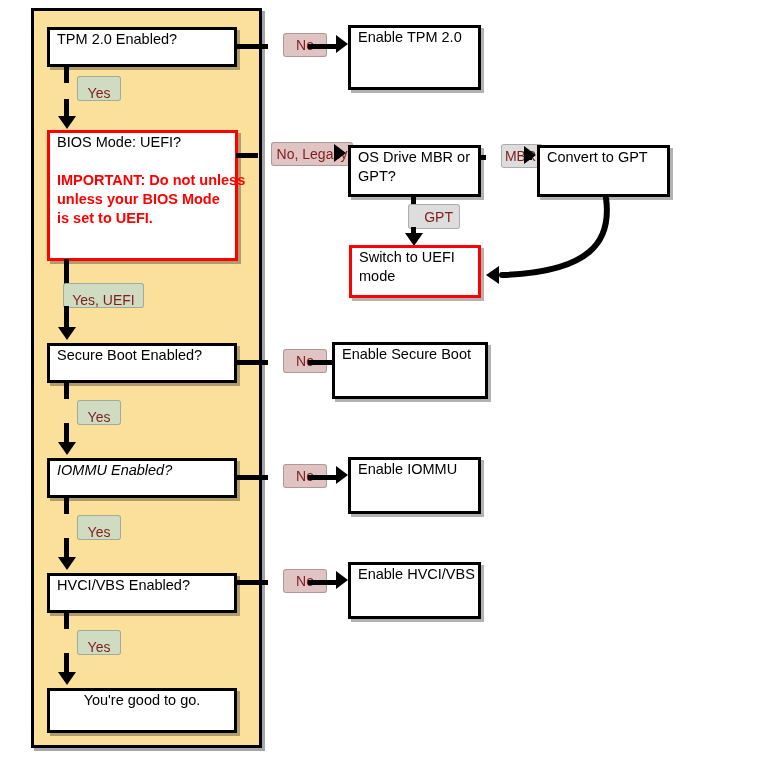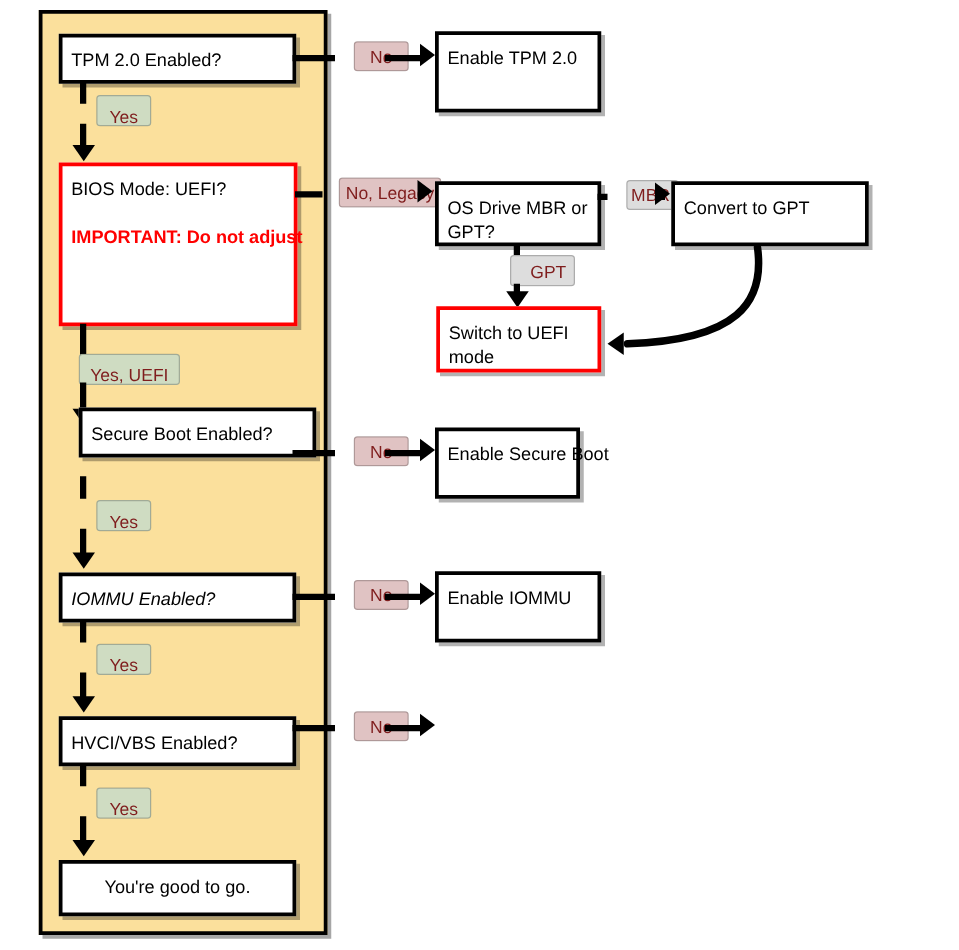--- a/index.html
+++ b/index.html
@@ -25,21 +25,21 @@
     box-sizing: border-box;
     box-shadow: 3px 3px 0 rgba(0,0,0,0.35);
   }
   
   .box {
     position: absolute;
     background: #ffffff;
     border: 3px solid #000000;
     box-sizing: border-box;
     box-shadow: 3px 3px 0 rgba(0,0,0,0.30);
-    padding: 10px 7px;
+    padding: 0 7px;
   }
   .box.red {
     border-color: #ff0000;
   }
   .box .line {
     display: block;
     font-size: 14.5px;
     line-height: 19px;
     color: #000000;
     white-space: pre;
@@ -135,42 +135,44 @@
   <div class="vline" style="left:64px; top:65px; height:18px;"></div>
   <div class="elabel yes" style="left:60px; top:76px; width:44px; height:25px;">
     <span>Yes</span>
   </div>
   <div class="vline" style="left:64px; top:99px; height:18px;"></div>
   <div class="arrow-down" style="left:58px; top:116px;"></div>
 
   <div class="box red" style="left:47px; top:130px; width:191px; height:131px;">
     <span class="line">BIOS Mode: UEFI?</span>
     <span class="spacer"></span>
-    <span class="warn">IMPORTANT: Do not adjust</span>
+    <span class="warn">IMPORTANT: Do not unless</span>
+    <span class="warn">unless your BIOS Mode</span>
+    <span class="warn">is set to UEFI.</span>
   </div>
 
   <div class="hline" style="left:236px; top:153px; width:22px;"></div>
   <div class="elabel no" style="left:254px; top:142px; width:82px; height:24px;">
     <span>No, Legacy</span>
   </div>
   <div class="arrow-right" style="left:334px; top:144px;"></div>
 
   <div class="box" style="left:348px; top:145px; width:133px; height:52px;">
     <span class="line">OS Drive MBR or</span>
     <span class="line">GPT?</span>
   </div>
 
   <div class="hline" style="left:478px; top:155px; width:8px;"></div>
   <div class="elabel grey" style="left:484px; top:144px; width:42px; height:24px;">
     <span>MBR</span>
   </div>
   <div class="hline" style="left:524px; top:155px; width:8px;"></div>
   <div class="arrow-right" style="left:524px; top:146px;"></div>
 
-  <div class="box" style="left:537px; top:145px; width:158px; height:52px;">
+  <div class="box" style="left:537px; top:145px; width:133px; height:52px;">
     <span class="line">Convert to GPT</span>
   </div>
 
   <div class="vline" style="left:411px; top:195px; height:12px;"></div>
   <div class="elabel grey" style="left:391px; top:204px; width:44px; height:25px;padding-left:44px;">
     <span>GPT</span>
   </div>
   <div class="vline" style="left:411px; top:227px; height:9px;"></div>
   <div class="arrow-down" style="left:405px; top:233px;"></div>
 
@@ -184,32 +186,32 @@
     <span class="line">mode</span>
   </div>
 
   <div class="vline" style="left:64px; top:259px; height:26px;"></div>
   <div class="elabel yes" style="left:46px; top:283px; width:81px; height:25px;">
     <span>Yes, UEFI</span>
   </div>
   <div class="vline" style="left:64px; top:306px; height:24px;"></div>
   <div class="arrow-down" style="left:58px; top:327px;"></div>
 
-  <div class="box" style="left:47px; top:326px; width:190px; height:40px;margin-left:16px;">
+  <div class="box" style="left:47px; top:343px; width:190px; height:40px;">
     <span class="line">Secure Boot Enabled?</span>
   </div>
 
   <div class="hline" style="left:234px; top:360px; width:34px;"></div>
   <div class="elabel no" style="left:266px; top:349px; width:44px; height:24px;">
     <span>No</span>
   </div>
   <div class="hline" style="left:308px; top:360px; width:30px;"></div>
   <div class="arrow-right" style="left:336px; top:351px;"></div>
 
-  <div class="box" style="left:348px; top:342px; width:116px; height:57px;">
+  <div class="box" style="left:332px; top:342px; width:156px; height:57px;">
     <span class="line">Enable Secure Boot</span>
   </div>
 
   <div class="vline" style="left:64px; top:381px; height:18px;"></div>
   <div class="elabel yes" style="left:60px; top:400px; width:44px; height:25px;">
     <span>Yes</span>
   </div>
   <div class="vline" style="left:64px; top:423px; height:22px;"></div>
   <div class="arrow-down" style="left:58px; top:442px;"></div>
 
@@ -239,20 +241,23 @@
     <span class="line">HVCI/VBS Enabled?</span>
   </div>
 
   <div class="hline" style="left:234px; top:580px; width:34px;"></div>
   <div class="elabel no" style="left:266px; top:569px; width:44px; height:24px;">
     <span>No</span>
   </div>
   <div class="hline" style="left:308px; top:580px; width:30px;"></div>
   <div class="arrow-right" style="left:336px; top:571px;"></div>
 
+  <div class="box" style="left:348px; top:562px; width:133px; height:57px;">
+    <span class="line">Enable HVCI/VBS</span>
+  </div>
 
   <div class="vline" style="left:64px; top:611px; height:18px;"></div>
   <div class="elabel yes" style="left:60px; top:630px; width:44px; height:25px;">
     <span>Yes</span>
   </div>
   <div class="vline" style="left:64px; top:653px; height:22px;"></div>
   <div class="arrow-down" style="left:58px; top:672px;"></div>
 
   <div class="box" style="left:47px; top:688px; width:190px; height:45px;text-align:center;">
     <span class="line">You're good to go.</span>

